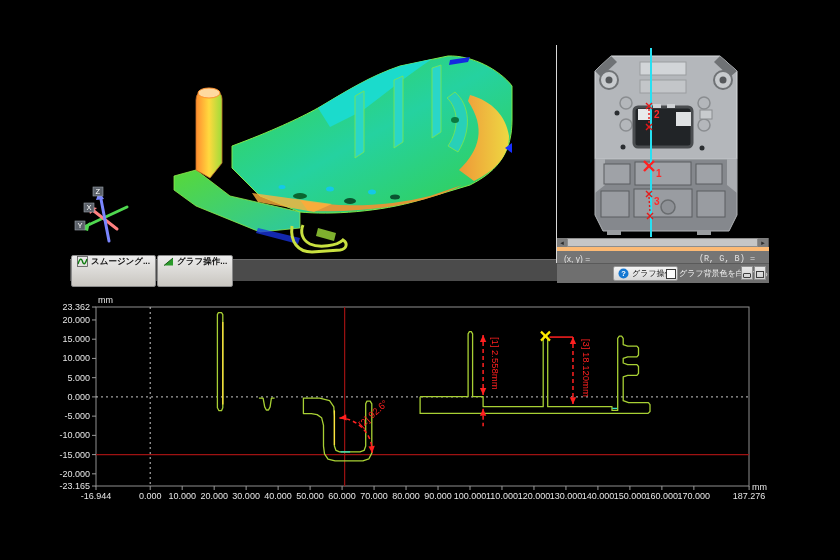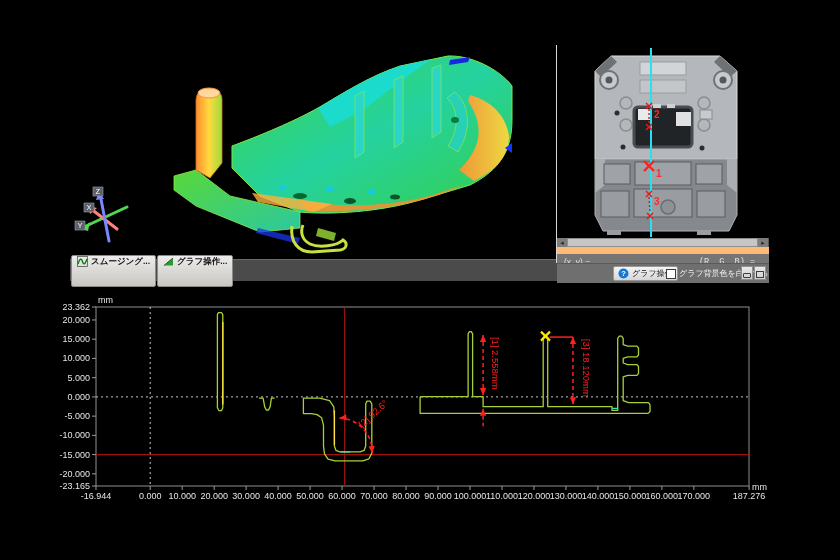--- a/index.html
+++ b/index.html
@@ -14,21 +14,21 @@
         font-family:"Liberation Sans",sans-serif;font-size:8.5px;color:#111;cursor:default;font-weight:bold;}
   
   #panel2d{position:absolute;left:557px;top:0;width:212px;height:282px;background:#000;}
   #sep2d{position:absolute;left:556px;top:45px;width:1px;height:218px;background:#d8d8d8;}
   #sb2d{position:absolute;left:0;top:238px;width:212px;height:9px;background:#5a5a5a;display:flex;}
   .sb-btn{width:10px;height:9px;background:#7d7d7d;color:#2a2a2a;font-size:7px;line-height:9px;
           text-align:center;padding:0;border:none;}
   #sb-thumb{position:absolute;left:10px;top:0;width:191px;height:9px;background:#c6c6c6;
             border:1px solid #8e8e8e;box-sizing:border-box;}
   #status2d{position:absolute;left:0;top:247px;width:212px;height:16px;background:#757575;
-            border-top:7px solid #fdba74;color:#e3e3e3;font-size:8.5px;line-height:16px;}
+            border-top:4px solid #fdba74;color:#e3e3e3;font-size:8.5px;line-height:16px;}
   #status2d .xy{position:absolute;left:7px;}
   #status2d .rgb{position:absolute;right:14px;font-family:Liberation Mono, monospace;}
   #ctrl2d{position:absolute;left:0;top:263px;width:212px;height:19px;background:#6f6f6f;
           border-top:1px solid #5a5a5a;}
   #graphop{position:absolute;left:56px;top:2px;height:15px;display:flex;align-items:center;gap:3px;
            padding:0 4px;background:linear-gradient(#f4f4f4,#d7d7d7);border:1px solid #979797;
            border-radius:2px;font-size:8px;color:#111;font-family:"Liberation Sans",sans-serif;}
   #wbg-check{position:absolute;left:109px;top:5px;width:8px;height:8px;background:#fdfdfd;
              border:1px solid #3a3a3a;}
   #wbg-label{position:absolute;left:122px;top:0;font-size:8px;color:#f2f2f2;line-height:19px;}

